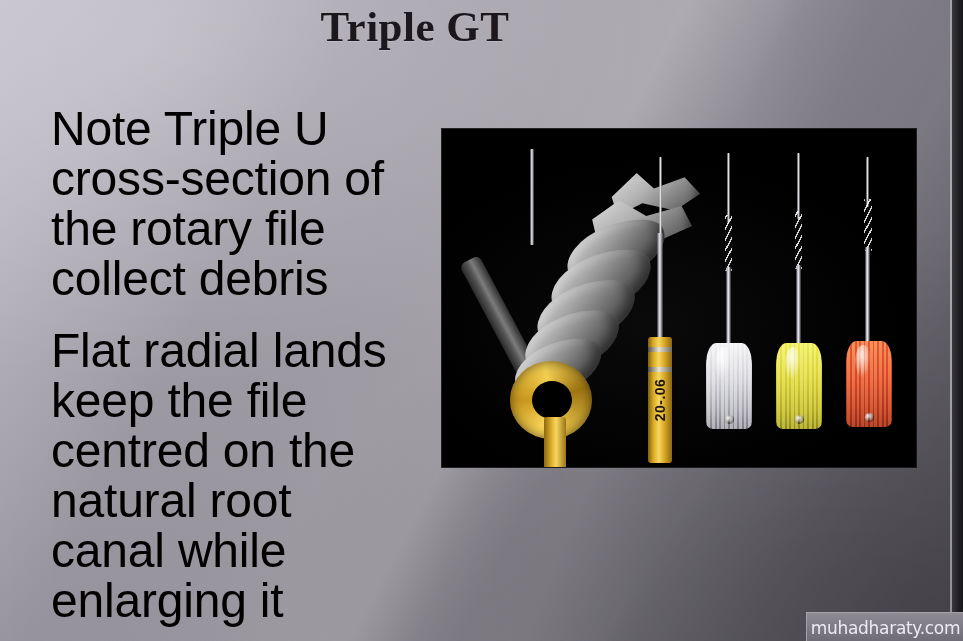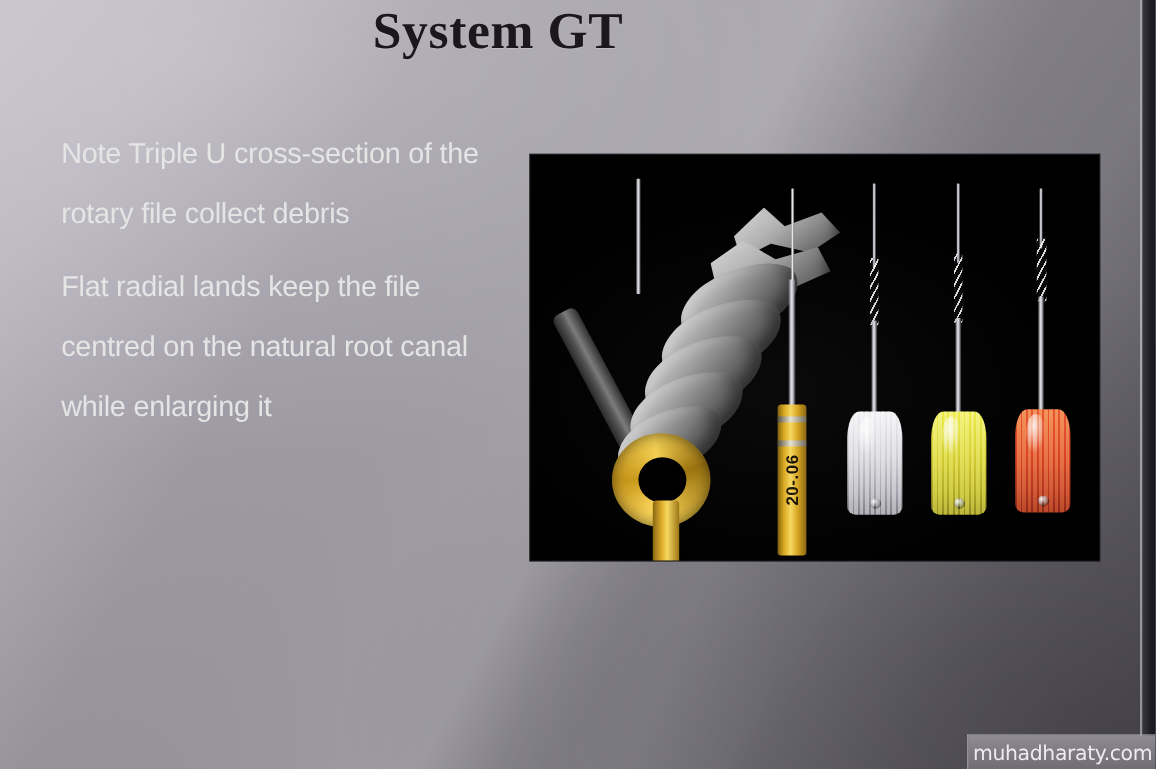--- a/index.html
+++ b/index.html
@@ -108,27 +108,27 @@
   }
 
   
   #body-text {
     position: absolute;
     left: 51px;
     top: 104px;
     width: 350px;
   }
   .para {
-    color: #e5e5e5;
-    font-size: 24px;
+    color: #000000;
+    font-size: 48px;
     line-height: 50px;
     font-weight: 400;
     letter-spacing: -0.2px;
   }
-  .para + .para { margin-top: 11px; }
+  .para + .para { margin-top: 22px; }
 
   
   #photo {
     position: absolute;
     left: 442px;
     top: 129px;
     width: 474px;
     height: 338px;
     background: #000;
     box-shadow: 0 0 0 1px rgba(20,20,22,0.9);
@@ -318,21 +318,21 @@
 <body>
 
 <div id="slide">
 
   <div class="bg-base"></div>
   <div class="bg-streak-1"></div>
   <div class="bg-streak-2"></div>
   <div class="bg-streak-3"></div>
   <div class="bg-vignette"></div>
 
-  <div id="title">System GT</div>
+  <div id="title">Triple GT</div>
 
   <div id="body-text">
     <div class="para">Note Triple U cross-section of the rotary file collect debris</div>
     <div class="para">Flat radial lands keep the file centred on the natural root canal while enlarging it</div>
   </div>
 
   <div id="photo">
     <div class="photo-inner"></div>
 
     <div id="magnified">

